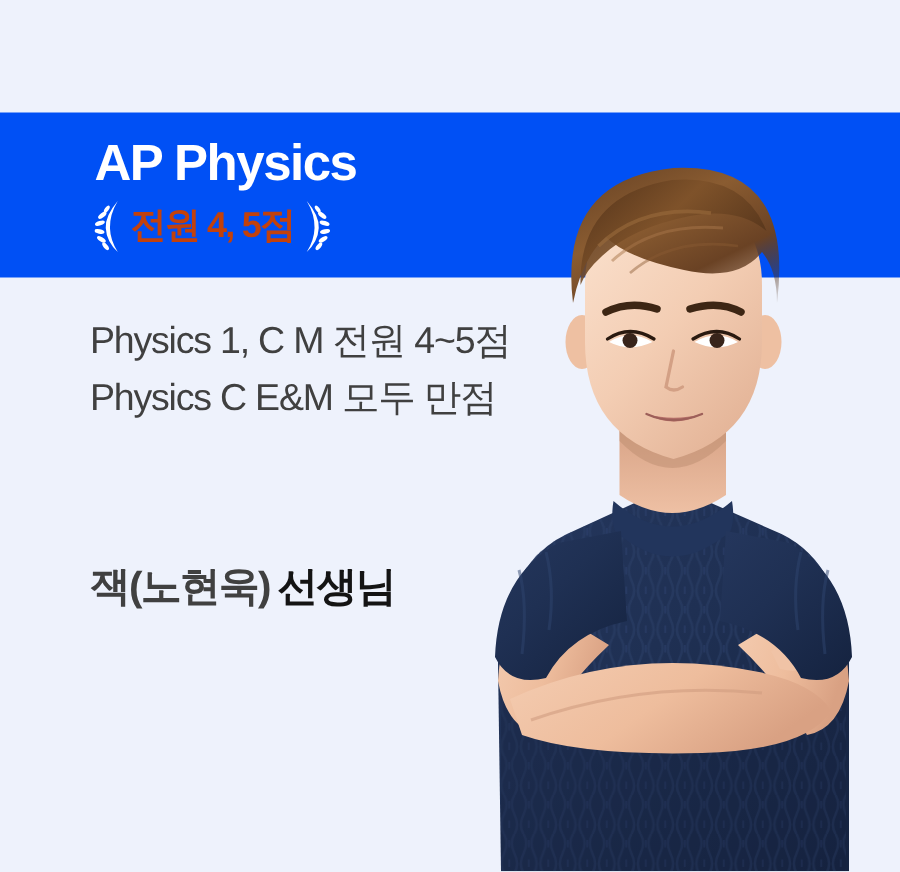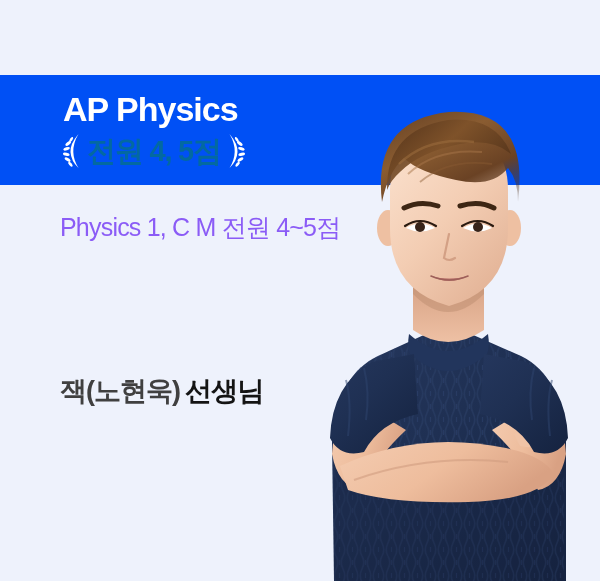--- a/index.html
+++ b/index.html
@@ -53,22 +53,22 @@
 
   #subtitle-row {
     display: flex;
     align-items: center;
     gap: 4px;
     margin-top: 1px;
     white-space: nowrap;
   }
 
   #subtitle-text {
-    color: #0369a1;
-    font-size: 29px;
+    color: #c2410c;
+    font-size: 24px;
     font-weight: bold;
     letter-spacing: -1.2px;
     line-height: 40px;
   }
 
   .laurel {
     display: block;
     width: 20px;
     height: 38px;
     flex: 0 0 auto;
@@ -78,21 +78,21 @@
   
   #desc-block {
     position: absolute;
     left: 60px;
     top: 208px;
     z-index: 3;
     pointer-events: none;
   }
 
   .desc-line {
-    color: #8b5cf6;
+    color: #404040;
     font-size: 25px;
     font-weight: 400;
     letter-spacing: -0.8px;
     line-height: 38px;
     white-space: nowrap;
   }
 
   
   #teacher-block {
     position: absolute;
@@ -260,19 +260,20 @@
           <ellipse cx="4.6" cy="27.6" rx="3.3" ry="1.5" transform="rotate(32 4.6 27.6)"></ellipse>
           <ellipse cx="7.4" cy="32.2" rx="3" ry="1.4" transform="rotate(50 7.4 32.2)"></ellipse>
           <ellipse cx="8.2" cy="7.4" rx="2.8" ry="1.3" transform="rotate(-55 8.2 7.4)"></ellipse>
         </g>
       </svg>
     </div>
   </div>
 
   <div id="desc-block">
     <div class="desc-line">Physics 1, C M 전원 4~5점</div>
+    <div class="desc-line">Physics C E&amp;M 모두 만점</div>
   </div>
 
   <div id="teacher-block">
     <span id="teacher-name">잭(노현욱)</span><span id="teacher-suffix">선생님</span>
   </div>
 
 </div>
 
 </body></html>

